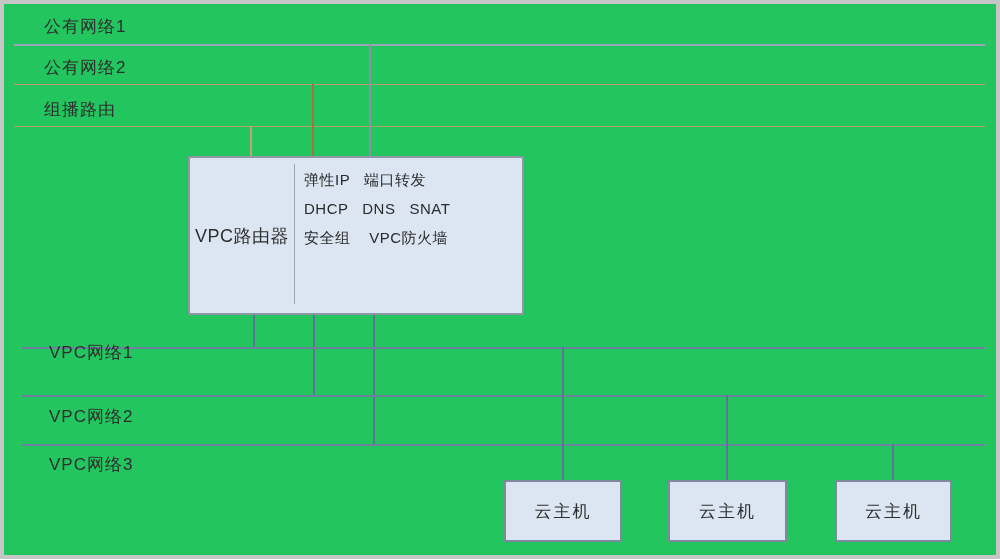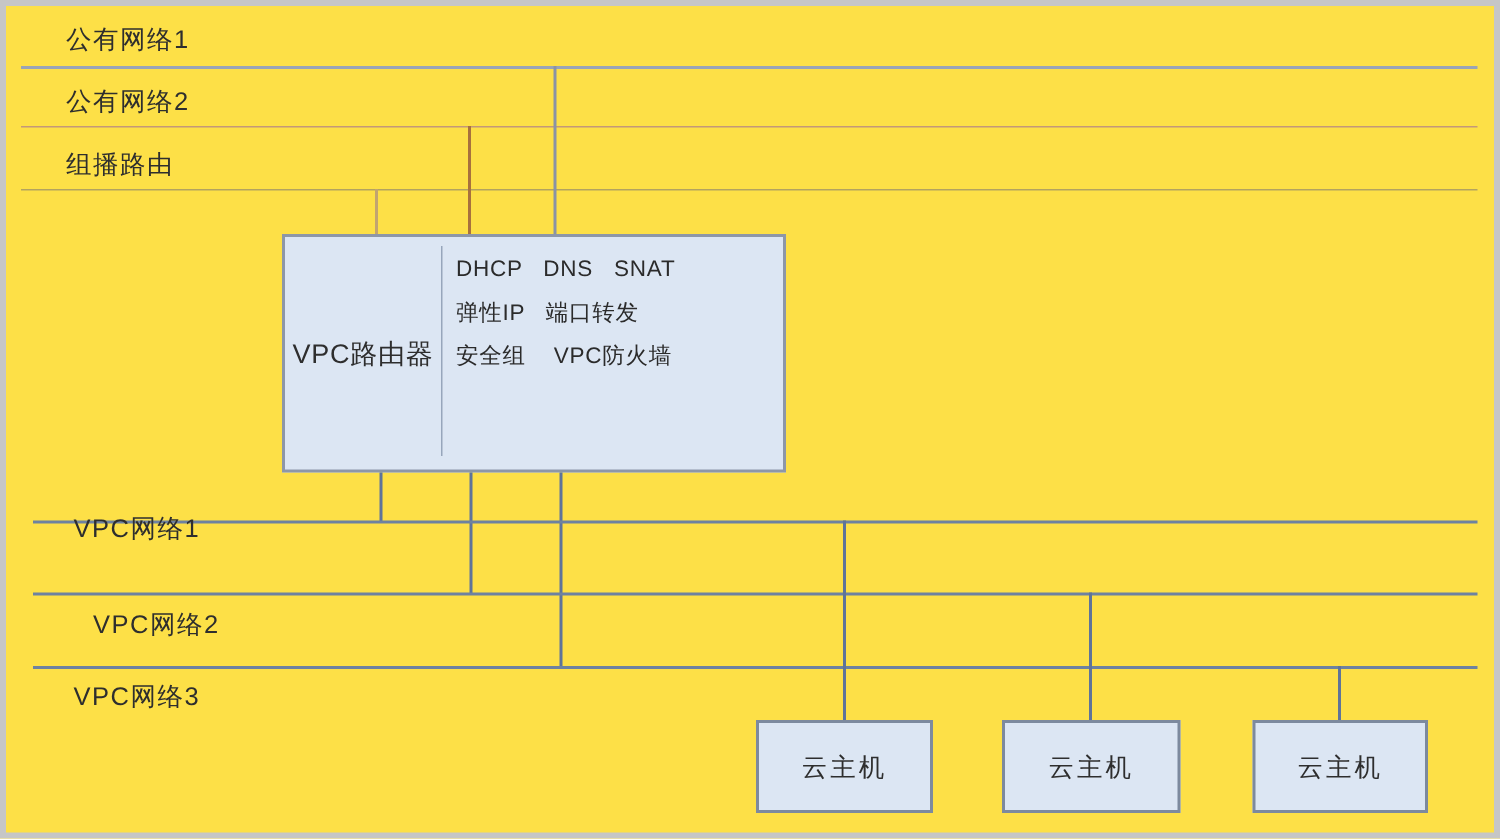--- a/index.html
+++ b/index.html
@@ -1,18 +1,18 @@
 <!DOCTYPE html>
 <html><head>
 <meta charset="utf-8">
 <style>
   html,body{margin:0;padding:0;background:#e8e8e8;font-family:"Liberation Sans","DejaVu Sans",sans-serif;}
   .stage{
     position:relative;width:1000px;height:559px;margin:0 auto;
-    background:#fde047;border:4px solid #c6c6c6;box-sizing:border-box;overflow:hidden;
+    background:#22c55e;border:4px solid #c6c6c6;box-sizing:border-box;overflow:hidden;
   }
   .h-line{position:absolute;height:2px;background:#888;}
   .h-line.thin{height:1.4px;}
   .v-line{position:absolute;width:2px;background:#888;}
   .net-label{
     position:absolute;font-size:17px;color:#2e2e2e;letter-spacing:1px;white-space:nowrap;
   }
   .router-box{
     position:absolute;left:184px;top:152px;width:336px;height:159px;
     background:#dce6f3;border:2px solid #8d97a8;box-sizing:border-box;
@@ -53,36 +53,36 @@
   <div class="h-line thin" style="left: 10px; top: 122px; width: 971px; background-color: rgb(179, 163, 95);"></div>
 
   <div class="v-line" style="left: 246px; top: 122px; height: 30px; background-color: rgb(194, 164, 112);"></div>
   <div class="v-line" style="left: 308px; top: 80px; height: 72px; background-color: rgb(168, 113, 61);"></div>
   <div class="v-line" style="left: 365px; top: 40px; height: 112px; background-color: rgb(138, 147, 165);"></div>
 
   <div class="router-box">
     <div class="router-label">VPC路由器</div>
     <div class="router-divider"></div>
     <div class="router-features">
+      <div class="feature-line">弹性IP   端口转发</div>
       <div class="feature-line">DHCP   DNS   SNAT</div>
-      <div class="feature-line">弹性IP   端口转发</div>
       <div class="feature-line">安全组    VPC防火墙</div>
     </div>
   </div>
 
   <div class="v-line" style="left: 249px; top: 311px; height: 33px; background-color: rgb(95, 116, 153);"></div>
   <div class="v-line" style="left: 309px; top: 311px; height: 81px; background-color: rgb(95, 116, 153);"></div>
   <div class="v-line" style="left: 369px; top: 311px; height: 130px; background-color: rgb(95, 116, 153);"></div>
 
   <div class="h-line" style="left: 18px; top: 343px; width: 963px; background-color: rgb(110, 130, 160);"></div>
   <div class="h-line" style="left: 18px; top: 391px; width: 963px; background-color: rgb(110, 130, 160);"></div>
   <div class="h-line" style="left: 18px; top: 440px; width: 963px; background-color: rgb(110, 130, 160);"></div>
 
   <div class="net-label" style="left:45px;top:337px;">VPC网络1</div>
-  <div class="net-label" style="left:45px;top:401px;margin-left:13px;">VPC网络2</div>
+  <div class="net-label" style="left:45px;top:401px;">VPC网络2</div>
   <div class="net-label" style="left:45px;top:449px;">VPC网络3</div>
 
   <div class="v-line" style="left: 558px; top: 343px; height: 133px; background-color: rgb(95, 116, 153);"></div>
   <div class="v-line" style="left: 722px; top: 391px; height: 85px; background-color: rgb(95, 116, 153);"></div>
   <div class="v-line" style="left: 888px; top: 440px; height: 36px; background-color: rgb(95, 116, 153);"></div>
 
   <div class="host-box" style="left:500px;">
     <span>云主机</span>
   </div>
   <div class="host-box" style="left:664px;width:119px;">

